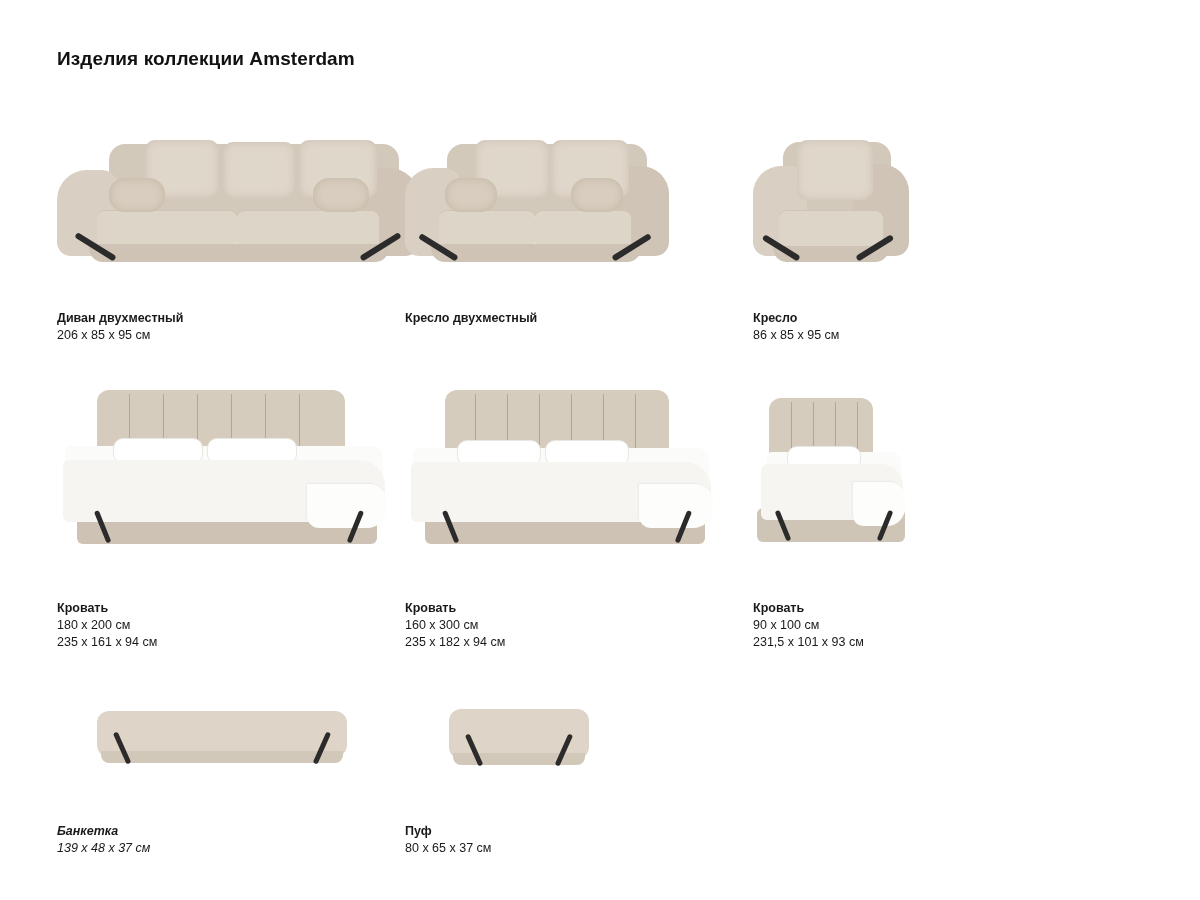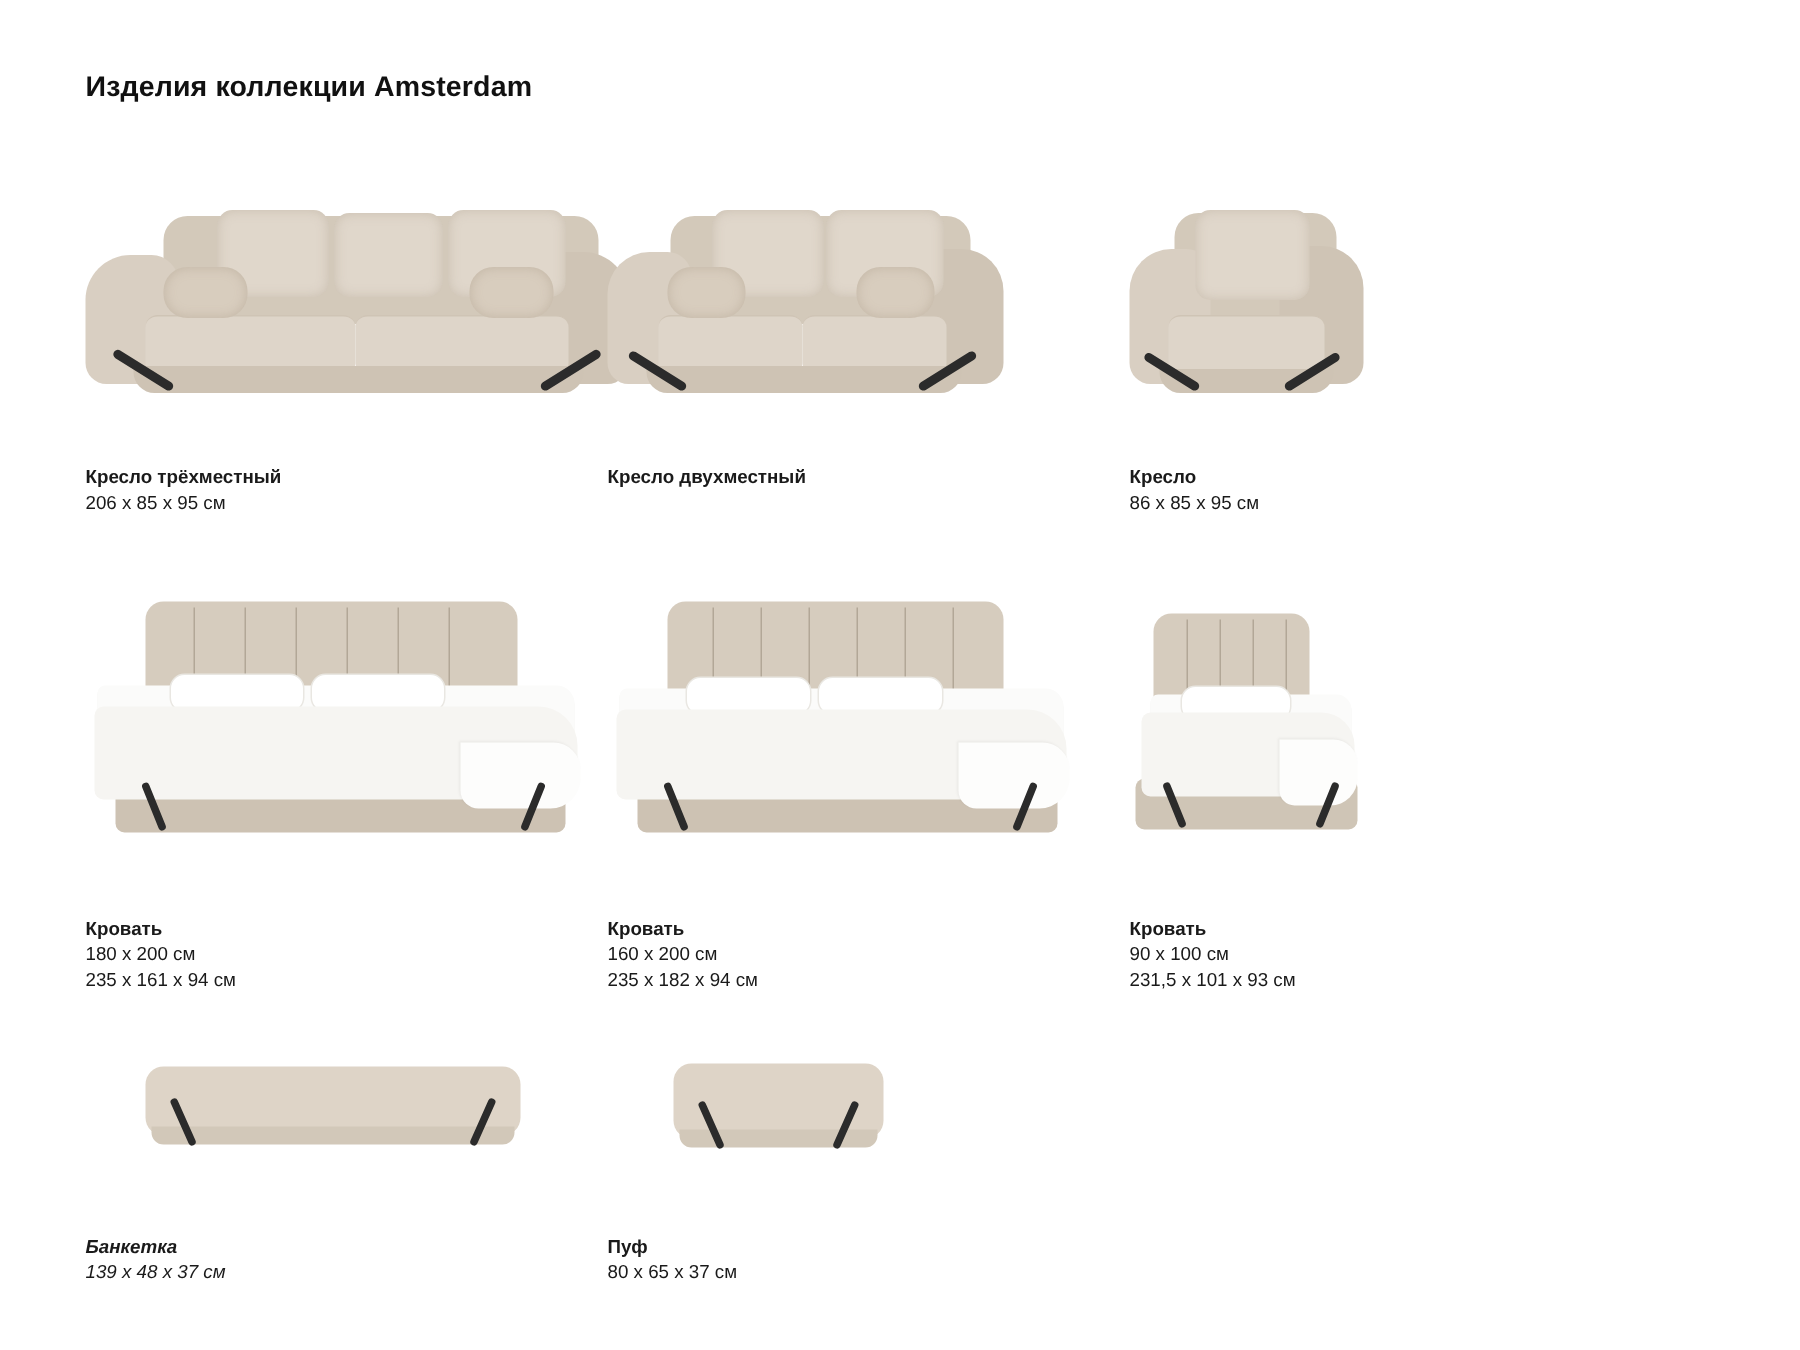--- a/index.html
+++ b/index.html
@@ -159,21 +159,21 @@
           <div class="pillow" style="left:88px; top:22px; width:74px; height:58px;"></div>
           <div class="pillow" style="left:166px; top:24px; width:72px; height:56px;"></div>
           <div class="pillow" style="left:242px; top:22px; width:78px; height:58px;"></div>
           <div class="bolster" style="left:52px; top:60px; width:56px; height:34px; border-radius:16px;"></div>
           <div class="bolster" style="left:256px; top:60px; width:56px; height:34px; border-radius:16px;"></div>
 
           <div class="leg" style="left:12px; top:138px; width:46px; height:6px; transform:rotate(32deg); transform-origin:right center; border-radius:3px;"></div>
           <div class="leg" style="left:304px; top:138px; width:46px; height:6px; transform:rotate(-32deg); transform-origin:left center; border-radius:3px;"></div>
         </div>
         <div class="caption" style="margin-top:12px;">
-          <div class="name">Кресло трёхместный</div>
+          <div class="name">Диван двухместный</div>
           <div class="dim">206 x 85 x 95 см</div>
         </div>
       </div>
 
       <div class="cell">
         <div class="figure sofa" style="height:180px;">
           <div class="backrest" style="left:42px; top:26px; width:200px; height:72px; background:#d3c9ba;"></div>
           <div class="armL" style="left:0px; top:50px; width:56px; height:88px; background:#d9cfc2; border-radius:28px 16px 10px 14px;"></div>
           <div class="armR" style="left:206px; top:48px; width:58px; height:90px; background:#cfc4b5; border-radius:16px 28px 14px 10px;"></div>
           <div class="seat" style="left:34px; top:92px; width:96px; height:40px;"></div>
@@ -202,21 +202,21 @@
           <div class="leg" style="left:4px; top:138px; width:42px; height:6px; transform:rotate(32deg); transform-origin:right center; border-radius:3px;"></div>
           <div class="leg" style="left:104px; top:138px; width:42px; height:6px; transform:rotate(-32deg); transform-origin:left center; border-radius:3px;"></div>
         </div>
         <div class="caption" style="margin-top:12px;">
           <div class="name">Кресло</div>
           <div class="dim">86 x 85 x 95 см</div>
         </div>
       </div>
     </div>
 
-    <div class="row" style="height:250px; margin-top:48px;">
+    <div class="row" style="height:250px; margin-top:48px;align-items:flex-end;">
 
       <div class="cell">
         <div class="figure bed" style="height:200px;">
           <div class="headboard" style="left:40px; top:0px; width:248px; height:62px;">
             <div class="tuft" style="left:32px;"></div>
               <div class="tuft" style="left:66px;"></div>
             <div class="tuft" style="left:100px;"></div>
               <div class="tuft" style="left:134px;"></div>
             <div class="tuft" style="left:168px;"></div>
               <div class="tuft" style="left:202px;"></div>
@@ -251,21 +251,21 @@
           <div class="mattress" style="left:8px; top:58px; width:296px; height:72px; border-radius:5px 12px 18px 5px;"></div>
           <div class="bedpillow" style="left:52px; top:50px; width:84px; height:26px;"></div>
           <div class="bedpillow" style="left:140px; top:50px; width:84px; height:26px;"></div>
           <div class="duvet" style="left:6px; top:72px; width:300px; height:60px; background:#f6f5f2; border-radius:6px 26px 22px 6px;"></div>
           <div style="position:absolute; left:234px; top:94px; width:74px; height:44px; background:#fdfdfc; border-radius:0 18px 20px 12px; box-shadow:-1px -1px 2px rgba(0,0,0,0.05);"></div>
           <div class="leg" style="left:18px; top:150px; width:34px; height:5px; transform:rotate(68deg); transform-origin:right center; border-radius:3px;"></div>
           <div class="leg" style="left:272px; top:150px; width:34px; height:5px; transform:rotate(-68deg); transform-origin:left center; border-radius:3px;"></div>
         </div>
         <div class="caption" style="margin-top:10px;">
           <div class="name">Кровать</div>
-          <div class="dim">160 x 200 см</div>
+          <div class="dim">160 x 300 см</div>
           <div class="dim">235 x 182 x 94 см</div>
         </div>
       </div>
 
       <div class="cell">
         <div class="figure bed" style="height:200px;">
           <div class="headboard" style="left:16px; top:8px; width:104px; height:62px;">
             <div class="tuft" style="left:22px;"></div>
               <div class="tuft" style="left:44px;"></div>
             <div class="tuft" style="left:66px;"></div>

